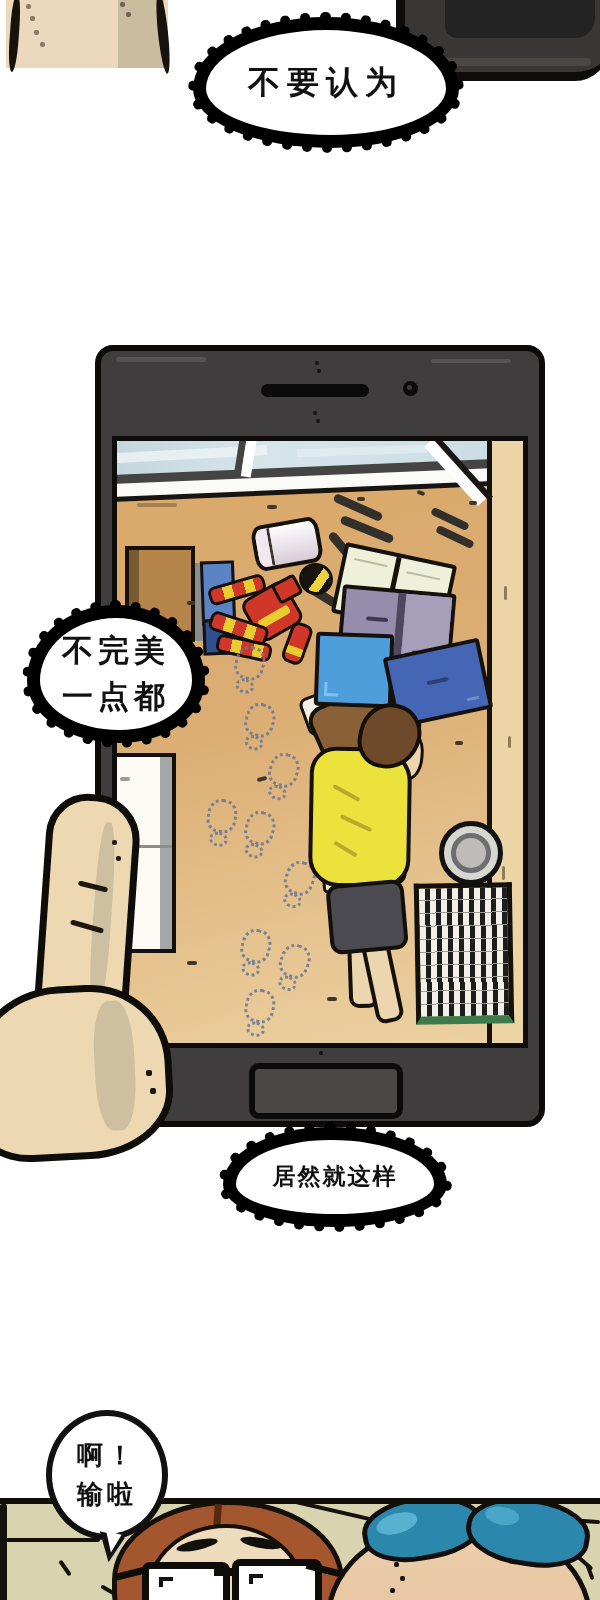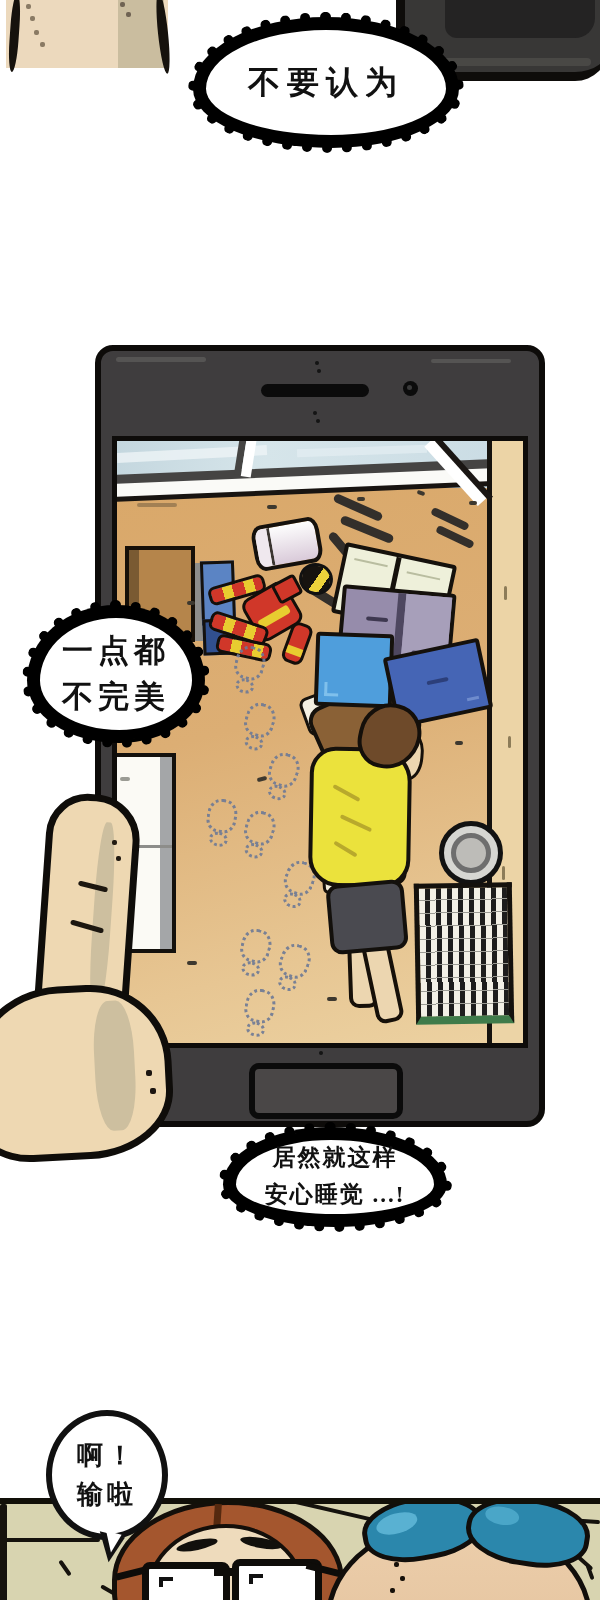--- a/index.html
+++ b/index.html
@@ -184,42 +184,41 @@
       <div class="fp" style="left:124px;top:488px;transform:rotate(14deg);"></div>
       <div class="fp" style="left:163px;top:503px;transform:rotate(20deg);"></div>
       <div class="fp" style="left:128px;top:548px;transform:rotate(12deg);"></div>
     </div>
 
     <div class="abs" style="left:148px;top:712px;width:142px;height:44px;border:6px solid #0b0b0b;border-radius:10px;background:#4a4747;"></div>
     <div class="spk" style="left:218px;top:700px;width:4px;height:4px;background:#141414;"></div>
   </div>
 
   <div class="bubble fuzzy" style="left:30px;top:608px;width:152px;height:112px;font-size:31px;letter-spacing:5px;line-height:1.5;">
+    <span class="bline">不完美</span>
     <span class="bline">一点都</span>
-    <span class="bline">不完美</span>
   </div>
 
   <div class="abs" style="left:-22px;top:788px;width:205px;height:372px;z-index:7;">
     <div class="abs" style="left:62px;top:6px;width:80px;height:238px;background:#eed8b2;border:7px solid #0f0d0a;border-radius:42px 46px 28px 30px;transform:rotate(4deg);">
       <div class="abs" style="left:46px;top:20px;width:18px;height:190px;background:#cdbf9f;border-radius:40%;"></div>
     </div>
     <div class="spk" style="left:134px;top:52px;width:5px;height:5px;background:#221b12;"></div>
     <div class="spk" style="left:138px;top:68px;width:5px;height:5px;background:#221b12;"></div>
     <div class="abs" style="left:100px;top:96px;width:30px;height:5px;background:#1c1710;border-radius:3px;transform:rotate(14deg);"></div>
     <div class="abs" style="left:92px;top:136px;width:34px;height:5px;background:#1c1710;border-radius:3px;transform:rotate(16deg);"></div>
     <div class="abs" style="left:-10px;top:198px;width:190px;height:160px;background:#eed8b2;border:7px solid #0f0d0a;border-radius:46% 40% 42% 30% / 52% 46% 38% 28%;transform:rotate(-3deg);">
       <div class="abs" style="left:120px;top:10px;width:40px;height:130px;background:#cdbf9f;border-radius:40%;"></div>
     </div>
     <div class="spk" style="left:168px;top:282px;width:6px;height:6px;background:#1b1510;"></div>
     <div class="spk" style="left:172px;top:300px;width:6px;height:6px;background:#1b1510;"></div>
   </div>
 
   <div class="bubble fuzzy" style="left:226px;top:1130px;width:198px;height:74px;font-size:23px;letter-spacing:2px;line-height:1.6;border-radius:48% 52% 50% 50%/58% 58% 42% 42%;">
     <span class="bline">居然就这样</span>
-    <span class="bline">安心睡觉 ...!</span>
   </div>
 
   <div class="abs" style="left:0;top:1498px;width:600px;height:102px;background:#d8d4b0;border-top:6px solid #121009;overflow:hidden;z-index:1;">
     <div class="tline" style="left:0;top:34px;width:100px;"></div>
     <div class="tline" style="left:56px;top:62px;width:18px;transform:rotate(55deg);"></div>
     <div class="tline" style="left:162px;top:38px;width:46px;transform:rotate(8deg);"></div>
     <div class="tline" style="left:268px;top:4px;width:125px;transform:rotate(13deg);"></div>
     <div class="tline" style="left:536px;top:14px;width:64px;transform:rotate(4deg);"></div>
     <div class="tline" style="left:552px;top:48px;width:46px;transform:rotate(42deg);"></div>
     <div class="tline" style="left:470px;top:80px;width:70px;transform:rotate(8deg);"></div>

